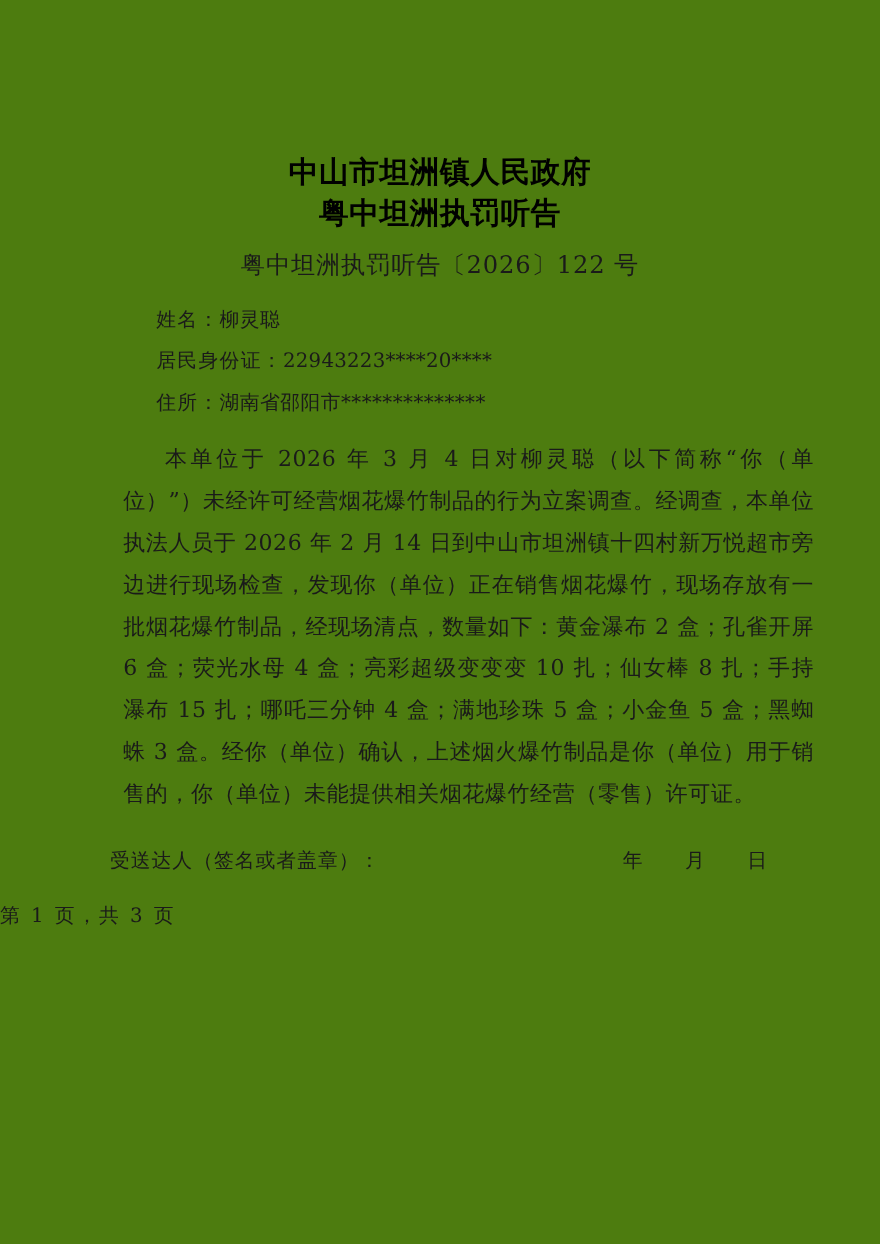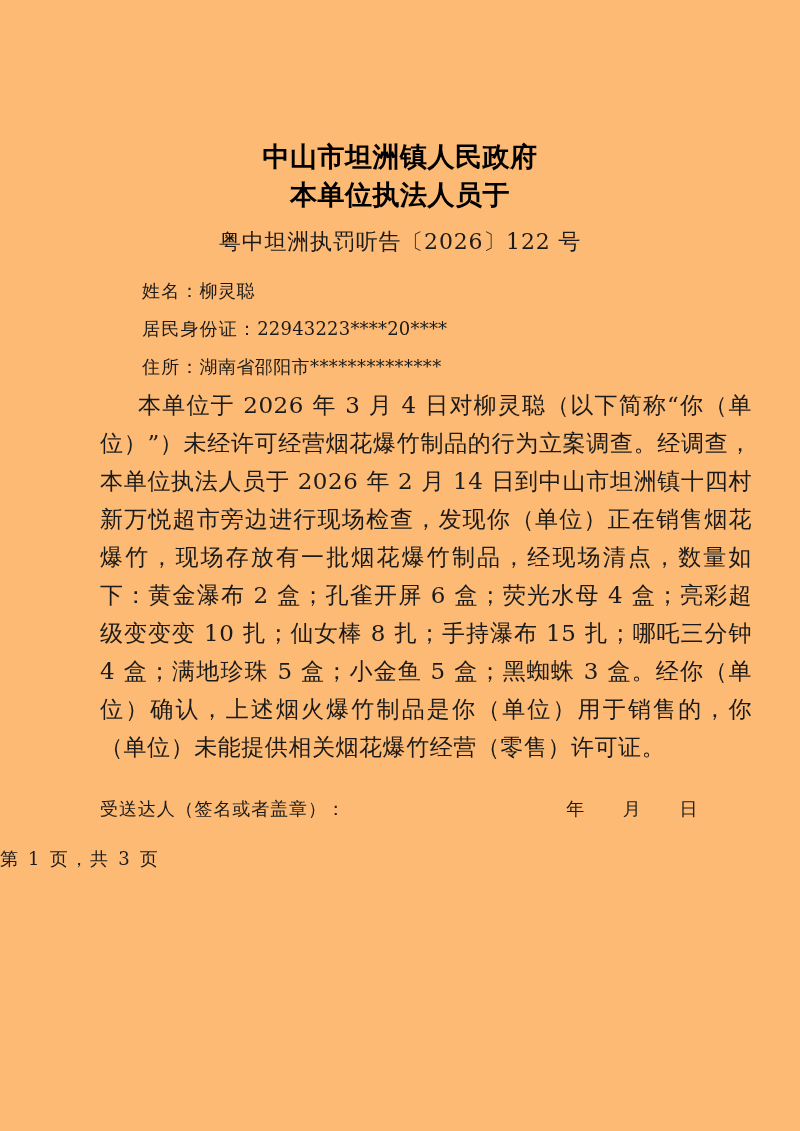--- a/index.html
+++ b/index.html
@@ -16,21 +16,21 @@
     color: #111111;
     -webkit-font-smoothing: antialiased;
   }
 
   .page {
     position: absolute;
     left: 0;
     top: 0;
     width: 800px;
     height: 1131px;
-    background: #fdba74;
+    background: #4d7c0f;
     box-sizing: border-box;
     padding: 0;
   }
 
   
   .title-block {
     margin-top: 138px;
     text-align: center;
   }
   .doc-title-line {
@@ -72,29 +72,29 @@
   }
   .info-line .value {
     letter-spacing: 0.4px;
   }
   .info-line .mono-value {
     font-family: "DejaVu Serif", "Liberation Serif", serif;
     letter-spacing: 0.2px;
   }
 
   .para {
-    font-size: 23px;
+    font-size: 20px;
     line-height: 38px;
     letter-spacing: 0.55px;
     color: #1a1a1a;
     text-align: justify;
     text-align-last: left;
     text-justify: inter-character;
     text-indent: 38px;
-    margin: 0;
+    margin: 12px;
   }
   .para + .para {
     margin-top: 0;
   }
   .para.tight-after {
     margin-bottom: 0;
   }
 
   
   .sign-row {
@@ -135,21 +135,21 @@
     padding-right: 90px;
   }
 </style>
 </head>
 <body>
 
 <div class="page">
 
   <div class="title-block">
     <div class="doc-title-line">中山市坦洲镇人民政府</div>
-    <div class="doc-title-line">本单位执法人员于</div>
+    <div class="doc-title-line">粤中坦洲执罚听告</div>
     <div class="doc-number">粤中坦洲执罚听告〔2026〕122 号</div>
   </div>
 
   <div class="body-region">
 
     <div class="info-line">
       <span class="label">姓名：</span><span class="value">柳灵聪</span>
     </div>
 
     <div class="info-line">

